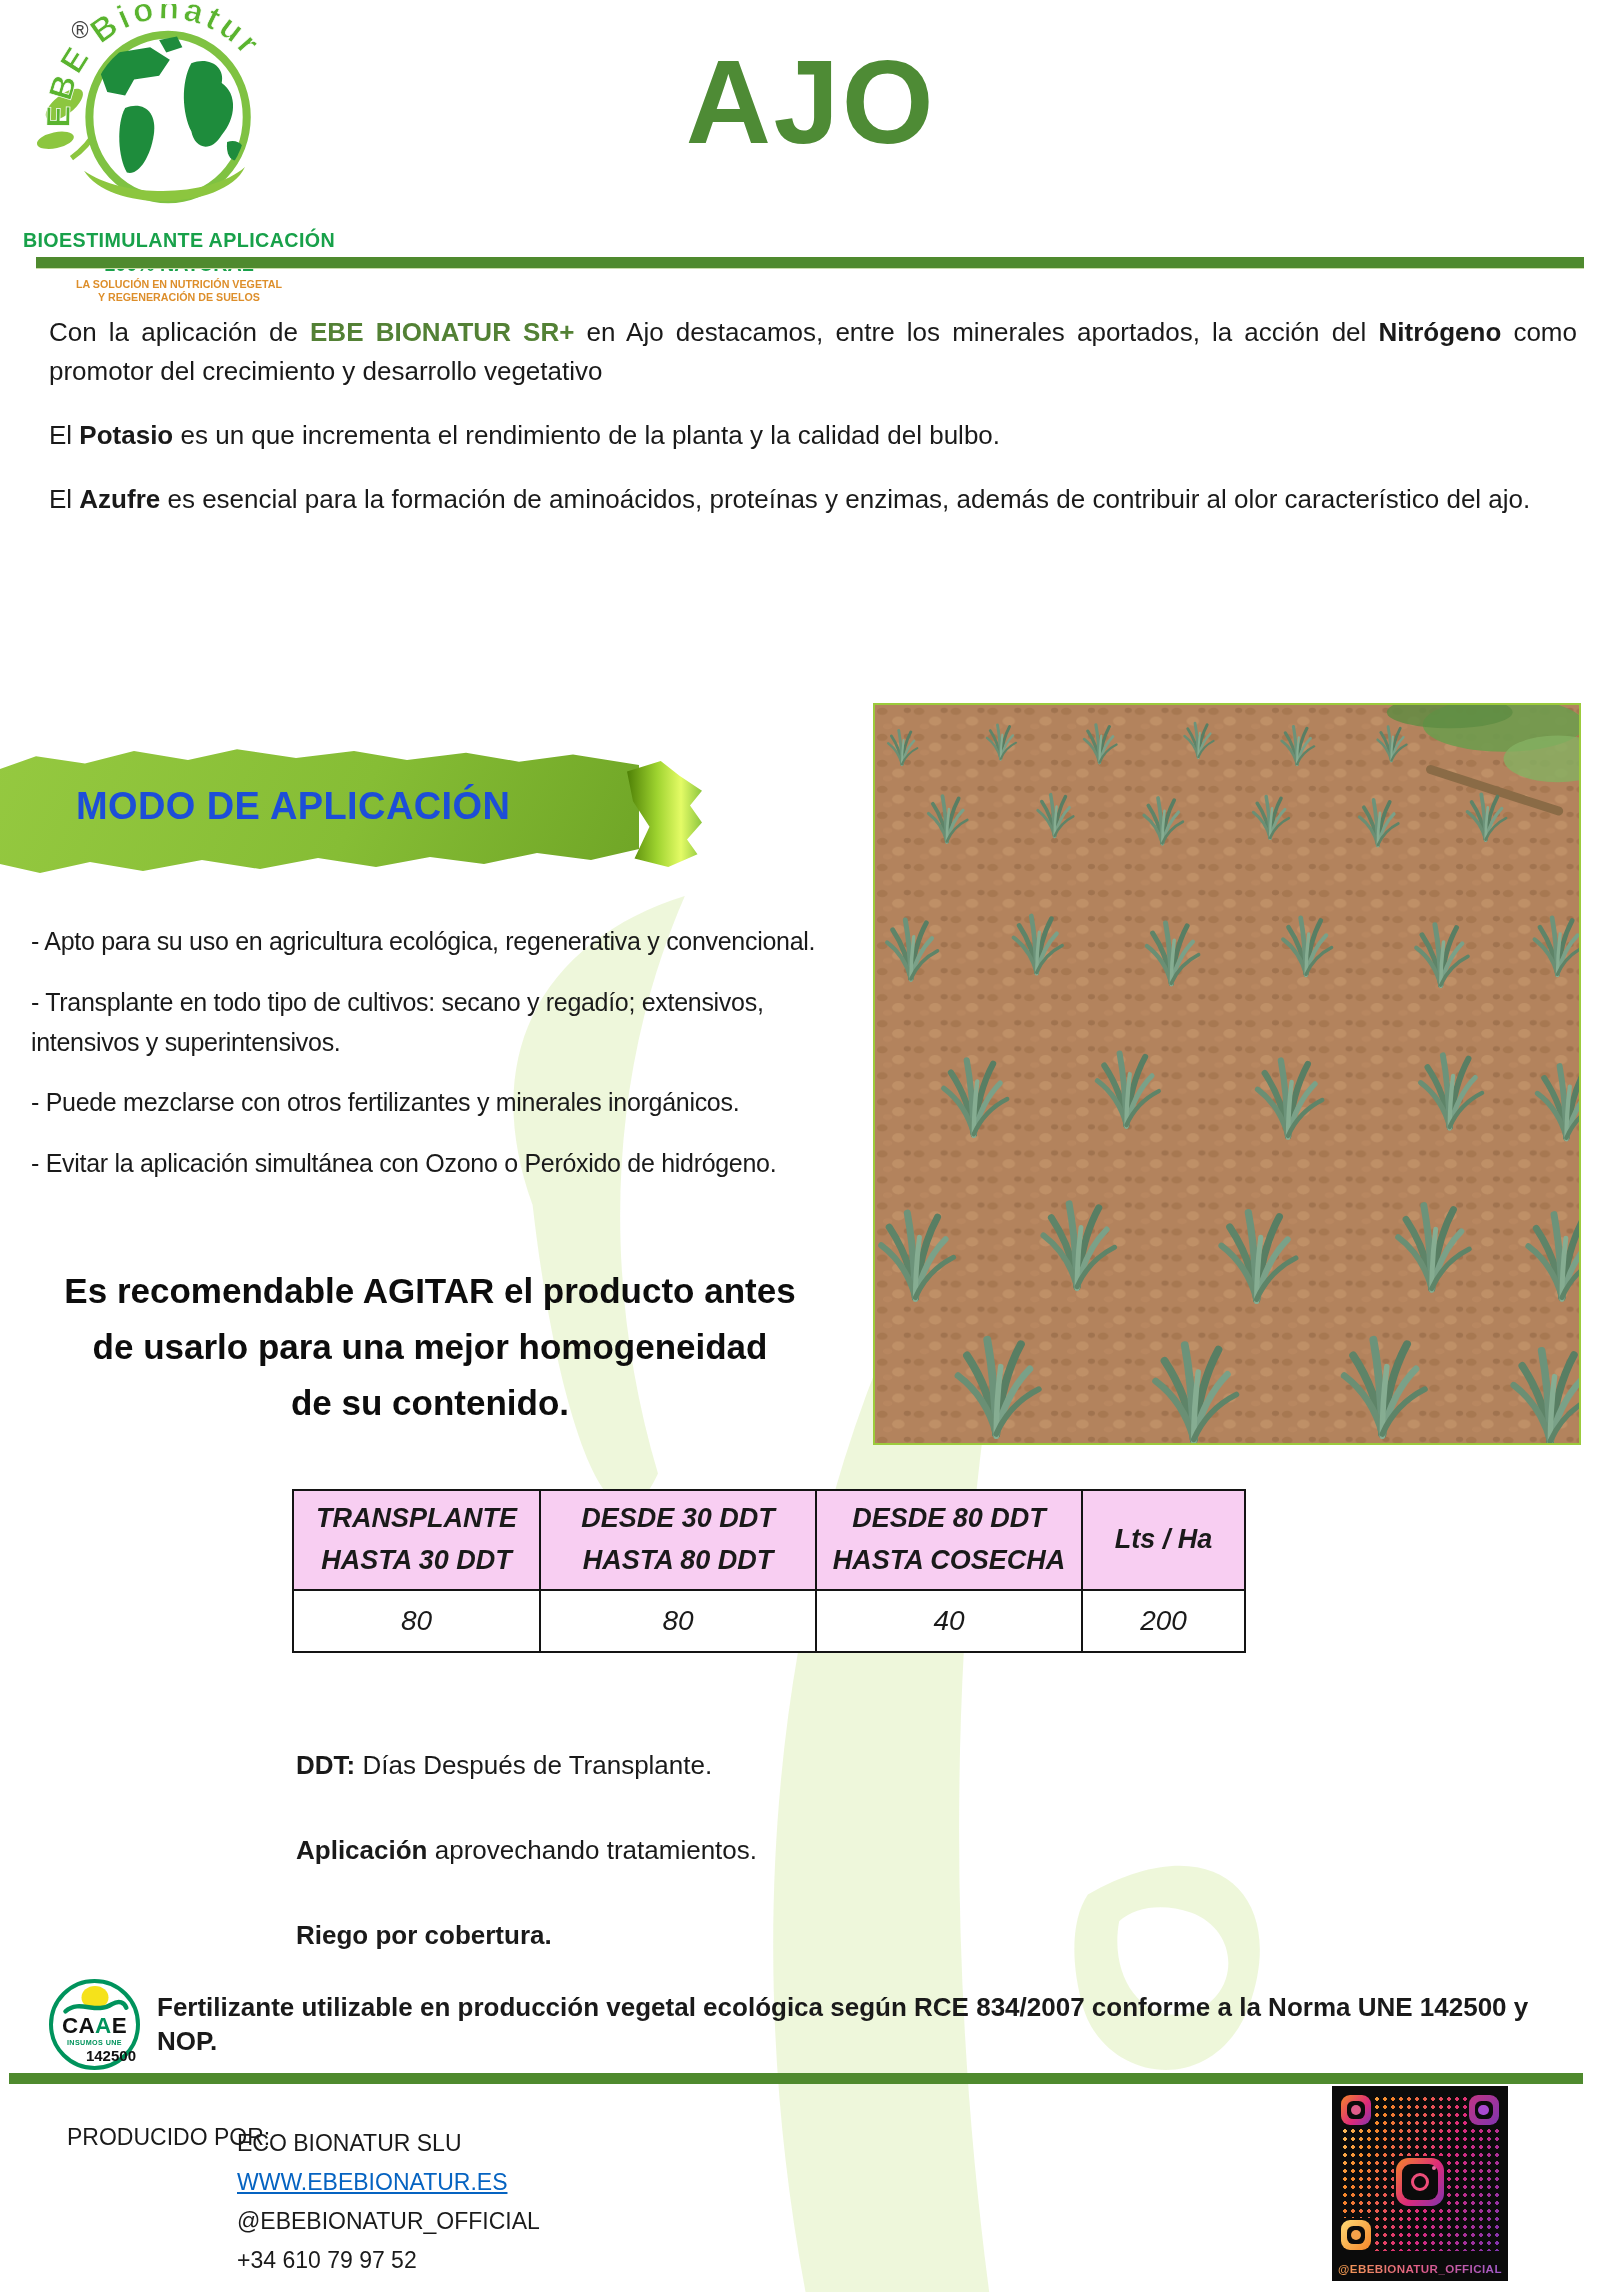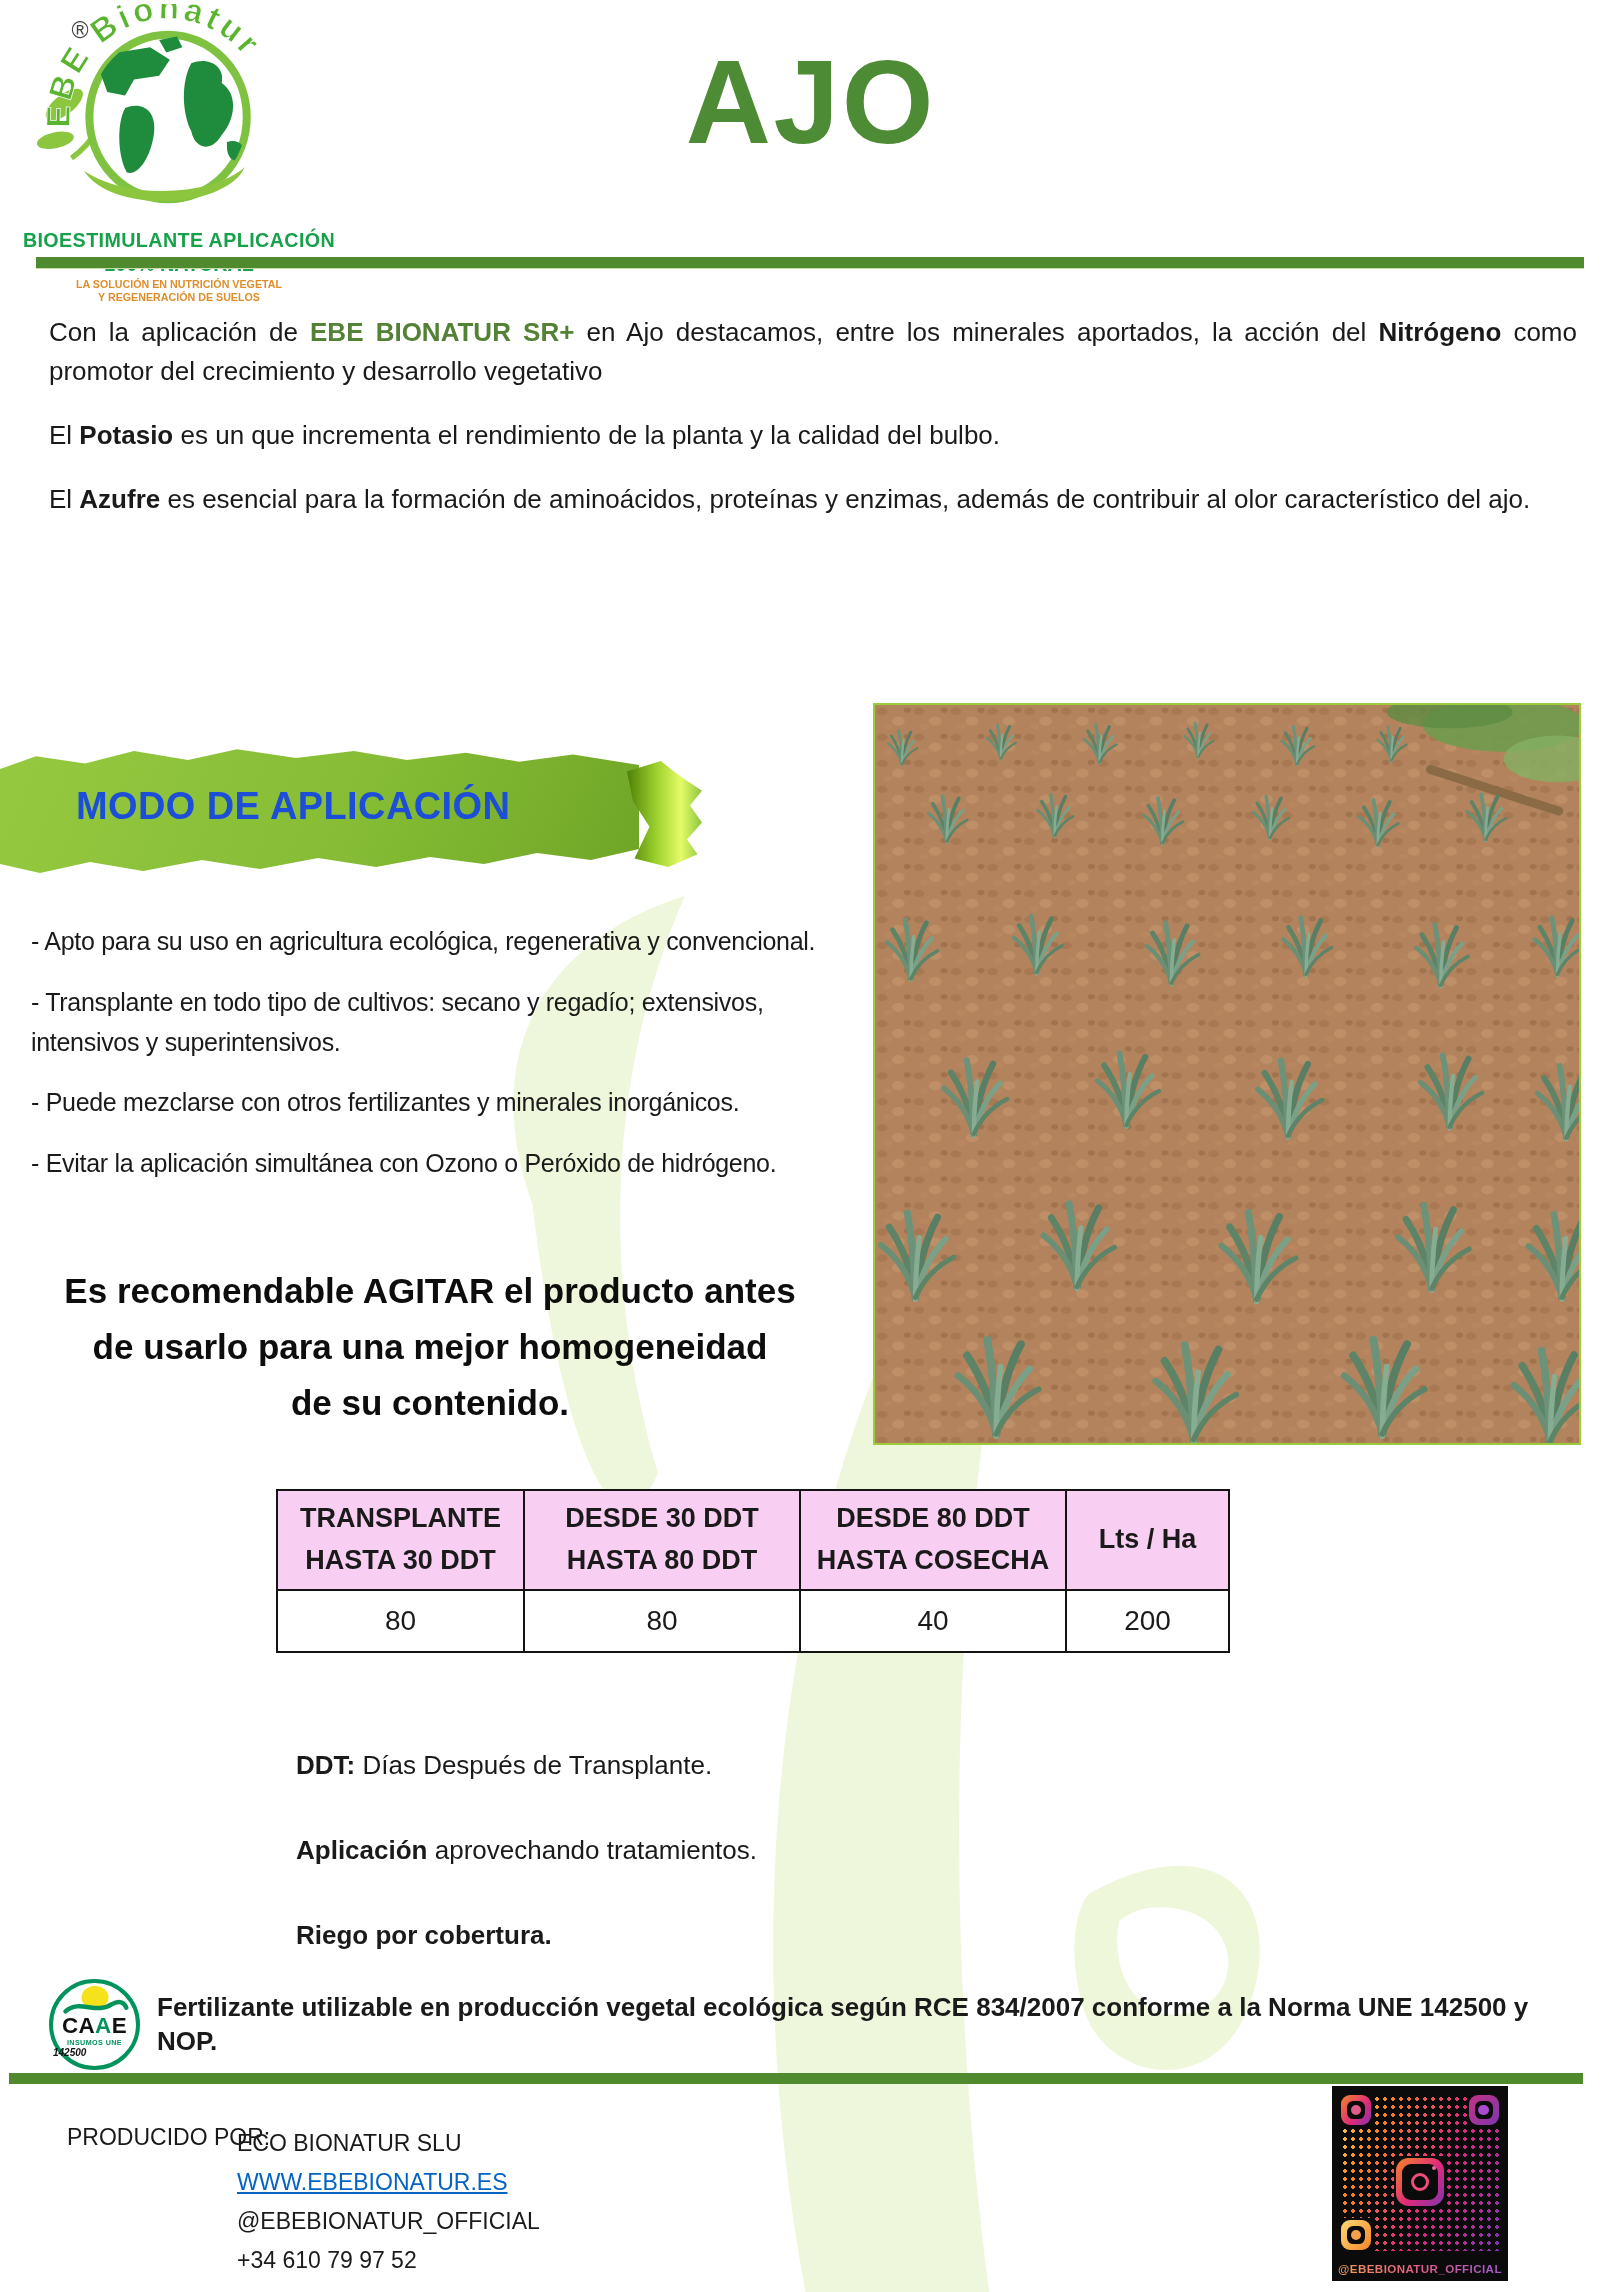--- a/index.html
+++ b/index.html
@@ -49,42 +49,42 @@
     border:2.7px solid #9CCB3C; background:#B3835D; z-index:1; }
   .photo svg { display:block; width:100%; height:100%; }
   
   .bullets { position:absolute; left:31px; top:921px; width:846px; font-size:25px;
     letter-spacing:-0.3px; line-height:40px; list-style:none; z-index:2; }
   .bullets li { margin-bottom:20.6px; }
   
   .agitar { position:absolute; left:9px; top:1263px; width:842px; text-align:center;
     font-size:35px; font-weight:bold; line-height:56px; color:#0d0d0d; z-index:2; }
   
-  .dose-table { position:absolute; left:276px; top:1489px; border-collapse:collapse; z-index:2;
-    background:#f0abfc; }
+  .dose-table { position:absolute; left:292px; top:1489px; border-collapse:collapse; z-index:2;
+    background:#f0abfc;font-style:italic; }
   .dose-table th, .dose-table td { border:2.7px solid #141414; text-align:center; }
   .dose-table th { background:#F8CEF2; height:100px; font-size:27px; font-weight:600;
     line-height:1.55; padding:0 14.3px; color:#1a1a1a; }
   .dose-table td { height:62px; font-size:28px; font-weight:normal; background:#fff; }
   .c1 { width:247px; } .c2 { width:276px; } .c3 { width:266px; } .c4 { width:163px; }
   
   .notes { position:absolute; left:296px; top:1748px; font-size:26px; z-index:2; }
   .notes p { margin:0 0 51px 0; line-height:34px; }
   
   .caae { position:absolute; left:49px; top:1979px; width:91px; height:91px; z-index:2;
     border:4.5px solid #00935C; border-radius:50%; background:#fff; }
   .caae-sun { position:absolute; left:50%; top:2.7px; transform:translateX(-50%);
     width:27px; height:23px; border-radius:50%; background:#F5E21B; }
   .caae-wave { position:absolute; left:7.2px; top:14.3px; }
   .caae-name { position:absolute; left:0; right:0; top:30px; text-align:center;
     font-size:22.4px; font-weight:800; letter-spacing:0.4px; color:#111; }
   .caae-sub { position:absolute; left:0; right:0; top:55px; text-align:center;
     font-size:7.2px; font-weight:bold; color:#00935C; letter-spacing:0.4px; }
-  .caae-code { position:absolute; left:0; right:0; top:64px; text-align:left;
-    font-size:10px; font-weight:bold; font-style:italic; color:#111; }
+  .caae-code { position:absolute; left:0; right:0; top:64px; text-align:right;
+    font-size:15px; font-weight:bold; color:#111; }
   .cert-text { position:absolute; left:157px; right:36px; top:1979px; height:91px;
     display:flex; align-items:center; font-size:26px; font-weight:bold; line-height:1.3; z-index:2; }
   .divider-bottom { position:absolute; left:9px; top:2073px; width:1574px; height:10.7px;
     background:#4F8A2E; z-index:2; }
   
   .footer-label { position:absolute; left:67px; top:2124px; font-size:23px; z-index:2; }
   .footer-vals { position:absolute; left:237px; top:2124px; font-size:23px; line-height:39px; z-index:2; }
   .footer-vals a { color:#0563C1; text-decoration:underline; }
   
   .qr { position:absolute; left:1332px; top:2086px; width:176px; height:195px;

